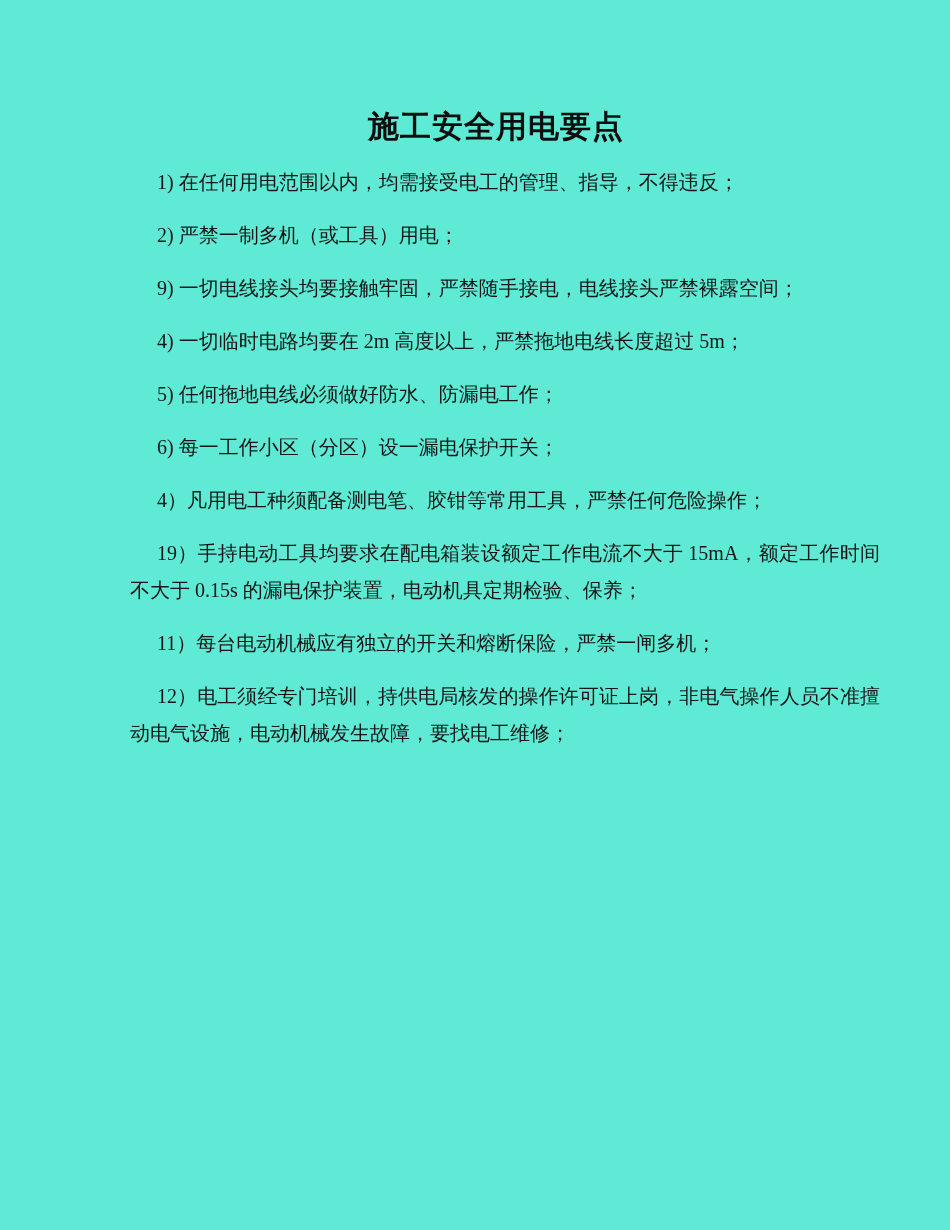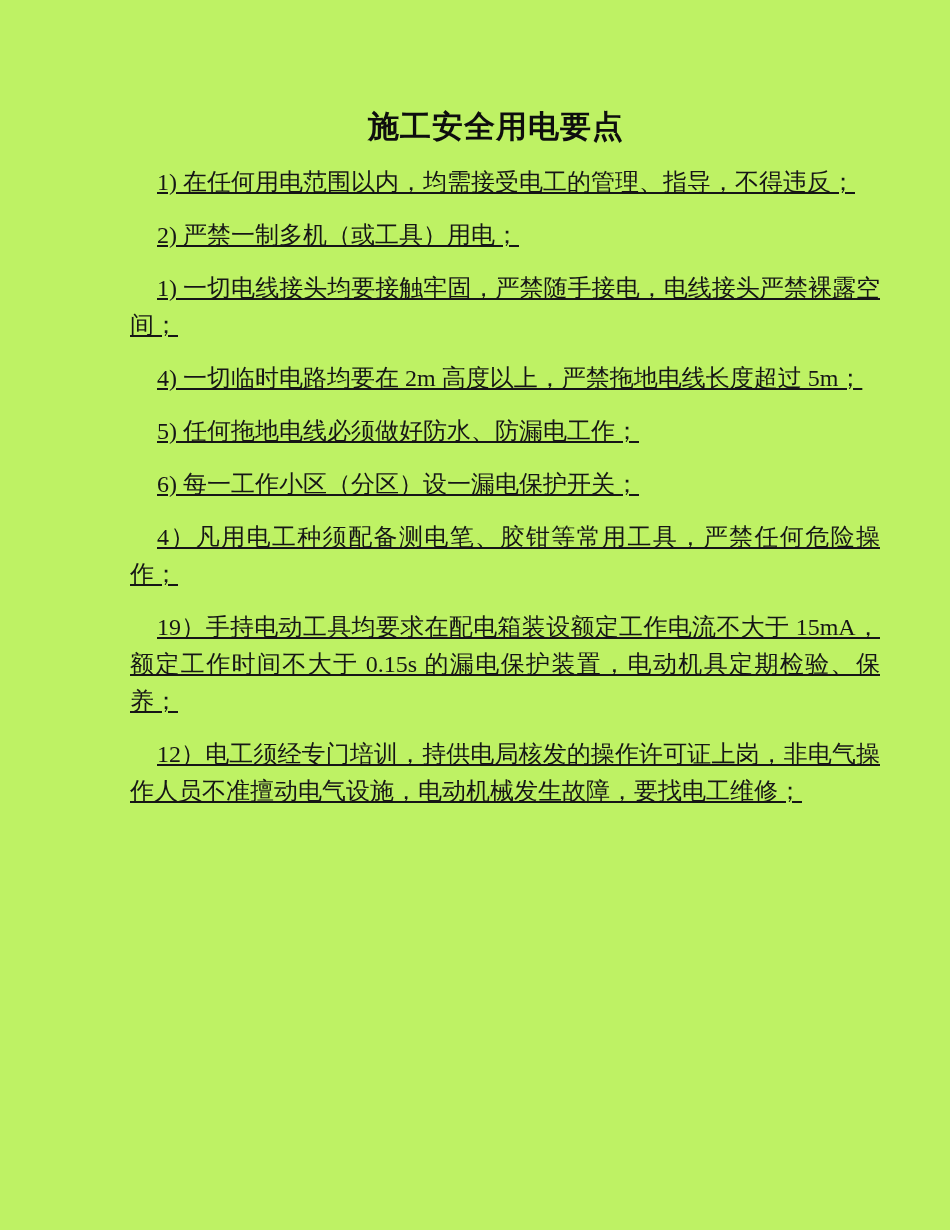--- a/index.html
+++ b/index.html
@@ -5,62 +5,62 @@
   html, body {
     margin: 0;
     padding: 0;
     background: #ffffff;
   }
   .page {
     position: relative;
     width: 950px;
     height: 1230px;
     margin: 0 auto;
-    background: #bef264;
+    background: #5eead4;
     box-sizing: border-box;
     padding: 106px 70px 40px 130px;
     font-family: "Liberation Serif", "DejaVu Serif", serif;
     color: #151515;
     overflow: hidden;
   }
   .doc-title {
     margin: 0 0 16px 0;
     padding-right: 18px; 
     text-align: center;
     font-size: 31px;
     line-height: 42px;
     font-weight: bold;
     letter-spacing: 1px;
     color: #0e0e0e;
   }
   .doc-body p.item {
     margin: 0 0 16px 0;
-    font-size: 24px;
+    font-size: 20px;
     line-height: 37px;
     text-indent: 27px;
     font-weight: normal;
     text-align: justify;
     text-justify: inter-ideograph;
     color: #161616;
-    text-decoration: underline;
   }
   .doc-body p.item:last-child {
     margin-bottom: 8px;
   }
 </style>
 </head>
 <body>
 
 <div class="page">
   <h1 class="doc-title">施工安全用电要点</h1>
 
   <div class="doc-body">
     <p class="item">1) 在任何用电范围以内，均需接受电工的管理、指导，不得违反；</p>
     <p class="item">2) 严禁一制多机（或工具）用电；</p>
-    <p class="item">1) 一切电线接头均要接触牢固，严禁随手接电，电线接头严禁裸露空间；</p>
+    <p class="item">9) 一切电线接头均要接触牢固，严禁随手接电，电线接头严禁裸露空间；</p>
     <p class="item">4) 一切临时电路均要在 2m 高度以上，严禁拖地电线长度超过 5m；</p>
     <p class="item">5) 任何拖地电线必须做好防水、防漏电工作；</p>
     <p class="item">6) 每一工作小区（分区）设一漏电保护开关；</p>
     <p class="item">4）凡用电工种须配备测电笔、胶钳等常用工具，严禁任何危险操作；</p>
     <p class="item">19）手持电动工具均要求在配电箱装设额定工作电流不大于 15mA，额定工作时间不大于 0.15s 的漏电保护装置，电动机具定期检验、保养；</p>
+    <p class="item">11）每台电动机械应有独立的开关和熔断保险，严禁一闸多机；</p>
     <p class="item">12）电工须经专门培训，持供电局核发的操作许可证上岗，非电气操作人员不准擅动电气设施，电动机械发生故障，要找电工维修；</p>
   </div>
 </div>
 
 </body></html>

